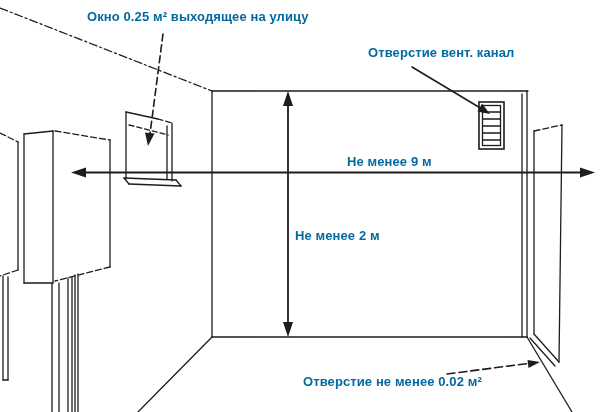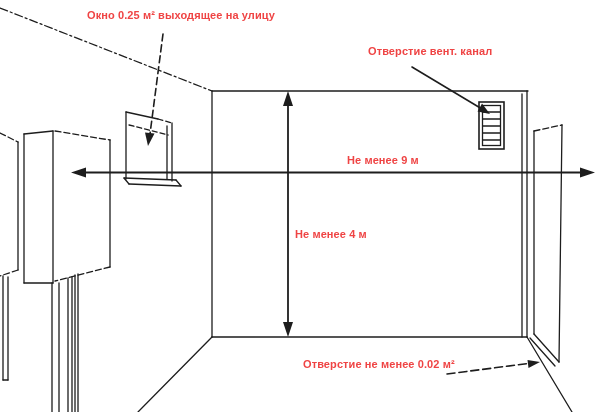--- a/index.html
+++ b/index.html
@@ -7,23 +7,23 @@
     position: relative;
     width: 600px;
     height: 412px;
     background: #ffffff;
     font-family: "Liberation Sans", sans-serif;
     overflow: hidden;
   }
   #drawing { position: absolute; left: 0; top: 0; }
   .lbl {
     position: absolute;
-    font-size: 11px;
+    font-size: 13px;
     font-weight: 700;
-    color: #ef4444;
+    color: #0369a1;
     white-space: nowrap;
     letter-spacing: 0.1px;
     -webkit-font-smoothing: antialiased;
   }
 </style>
 </head>
 <body>
 
 <div id="stage">
 
@@ -132,17 +132,17 @@
       <polygon points="540,362 528.5,368 527.5,360" fill="#1d1d1d" stroke="none"></polygon>
     </g>
   </svg>
 
   <div class="lbl" style="left:87px; top:9px;">Окно 0.25 м² выходящее  на улицу</div>
 
   <div class="lbl" style="left:368px; top:45px;">Отверстие вент. канал</div>
 
   <div class="lbl" style="left:347px; top:154px;">Не менее 9 м</div>
 
-  <div class="lbl" style="left:295px; top:228px;">Не менее 4 м</div>
+  <div class="lbl" style="left:295px; top:228px;">Не менее 2 м</div>
 
-  <div class="lbl" style="left:303px; top:358px;">Отверстие не менее 0.02 м²</div>
+  <div class="lbl" style="left:303px; top:374px;">Отверстие не менее 0.02 м²</div>
 
 </div>
 
 </body></html>

